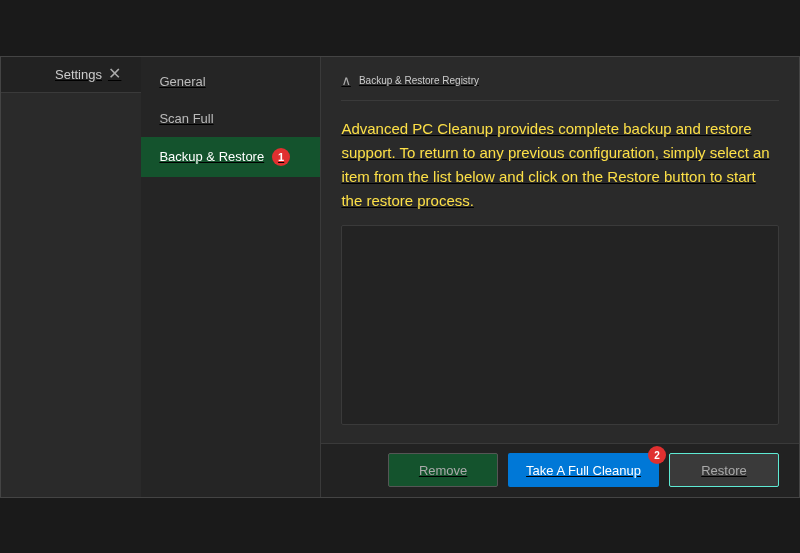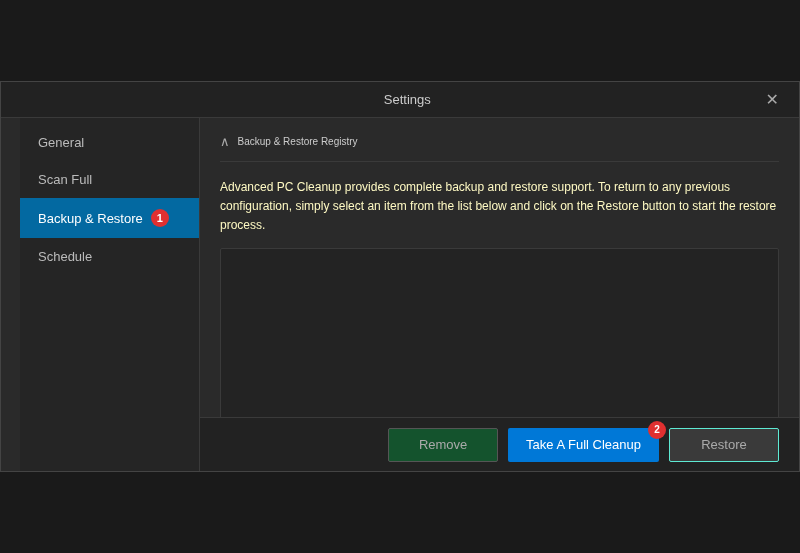--- a/index.html
+++ b/index.html
@@ -10,25 +10,26 @@
       justify-content: center;
       align-items: center;
       width: 800px;
       height: 553px;
       font-family: 'Segoe UI', Arial, sans-serif;
       overflow: hidden;
     }
 
     .dialog {
       width: 800px;
-      height: 391px;
+      height: 442px;
       background: #2a2a2a;
       display: flex;
-      flex-direction: column;
+      flex-direction: row;
       border: 1px solid #444;
+      text-decoration: underline;
     }
 
     .title-bar {
       background: #222;
       height: 36px;
       display: flex;
       align-items: center;
       justify-content: space-between;
       padding: 0 14px;
       border-bottom: 1px solid #3a3a3a;
@@ -50,21 +51,20 @@
       background: none;
       border: none;
       padding: 2px 6px;
       line-height: 1;
     }
 
     .dialog-body {
       display: flex;
       flex: 1;
       overflow: hidden;
-      margin-left: 19px;
     }
 
     .sidebar {
       width: 180px;
       background: #252525;
       border-right: 1px solid #3a3a3a;
       flex-shrink: 0;
       padding-top: 6px;
     }
 
@@ -72,21 +72,21 @@
       display: flex;
       align-items: center;
       padding: 11px 18px;
       color: #bbb;
       font-size: 13px;
       cursor: pointer;
       position: relative;
     }
 
     .sidebar-item.active {
-      background: #0369a1;
+      background: #14532d;
       color: #fff;
     }
 
     .sidebar-badge {
       background: #e03030;
       color: #fff;
       border-radius: 50%;
       width: 18px;
       height: 18px;
       font-size: 11px;
@@ -124,22 +124,22 @@
       font-size: 10px;
       font-weight: 500;
     }
 
     .chevron-icon {
       color: #aaa;
       font-size: 13px;
     }
 
     .section-description {
-      color: #fef9c3;
-      font-size: 12px;
+      color: #fde047;
+      font-size: 15px;
       line-height: 1.6;
     }
 
     .list-area {
       flex: 1;
       min-height: 200px;
       background: #232323;
       border: 1px solid #3a3a3a;
       margin-top: 12px;
       border-radius: 2px;
@@ -218,23 +218,20 @@
     <div class="sidebar">
       <div class="sidebar-item">
         <span>General</span>
       </div>
       <div class="sidebar-item">
         <span>Scan Full</span>
       </div>
       <div class="sidebar-item active">
         <span>Backup &amp; Restore</span>
         <span class="sidebar-badge">1</span>
-      </div>
-      <div class="sidebar-item">
-        <span>Schedule</span>
       </div>
     </div>
 
     <div class="main-content">
       <div class="content-area">
 
         <div class="section-header">
           <span class="chevron-icon">∧</span>
           <span class="section-header-title">Backup &amp; Restore Registry</span>
         </div>

